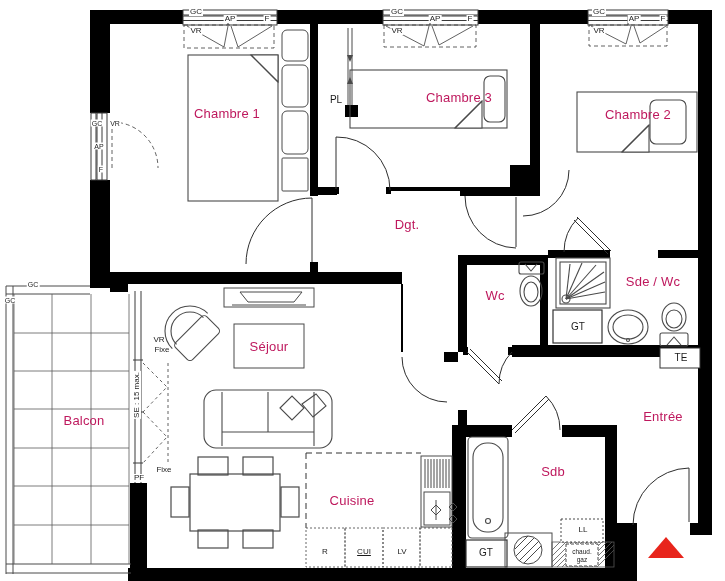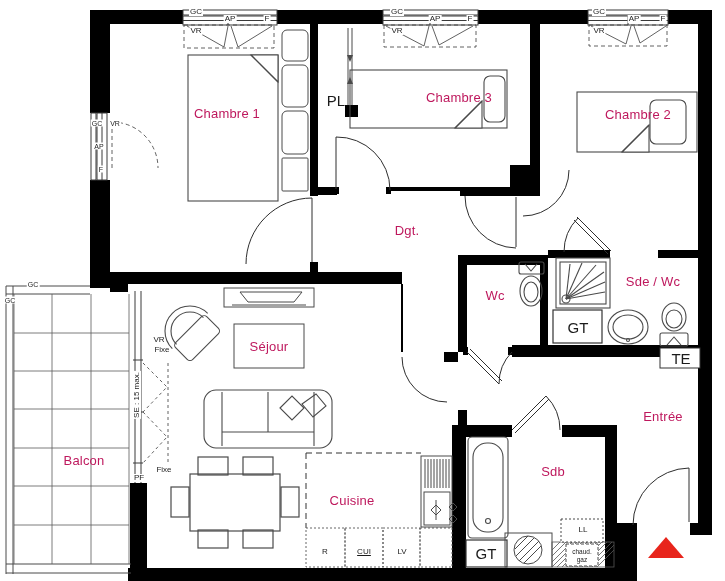--- a/index.html
+++ b/index.html
@@ -3,21 +3,21 @@
 <meta charset="utf-8">
 <style>
   html,body{margin:0;padding:0;background:#fff;}
   #plan{position:relative;width:725px;height:581px;background:#fff;overflow:hidden;
         font-family:"Liberation Sans",sans-serif;}
   #plan svg{position:absolute;left:0;top:0;}
   .lb{position:absolute;transform:translate(-50%,-50%);font-size:8px;line-height:1;
       color:#1b1b1b;white-space:nowrap;z-index:5;}
   .room{font-size:13px;color:#be185d;letter-spacing:.2px;}
   .t7{font-size:7px;}
-  .t9{font-size:15px;}
+  .t9{font-size:10px;}
   .t6{font-size:6.5px;}
   .rot{transform:translate(-50%,-50%) rotate(-90deg);}
   .wbg{background:#fff;padding:0 1px;}
 </style>
 </head>
 <body>
 
 <div id="plan">
 
 <svg width="725" height="581" viewBox="0 0 725 581">
@@ -339,25 +339,25 @@
   <g stroke="#333" fill="#fff" stroke-width="1">
     <rect x="660" y="348" width="40" height="20"></rect>
   </g>
 
   <polygon points="648,558 684,558 666,537" fill="#e8251c"></polygon>
 </svg>
 
   <div class="lb room" style="left:227px;top:113px;">Chambre 1</div>
   <div class="lb room" style="left:459px;top:97px;">Chambre 3</div>
   <div class="lb room" style="left:622px;top:114px;margin-left:16px;">Chambre 2</div>
-  <div class="lb room" style="left:407px;top:230px;">Dgt.</div>
+  <div class="lb room" style="left:407px;top:224px;">Dgt.</div>
   <div class="lb room" style="left:495px;top:295px;">Wc</div>
   <div class="lb room" style="left:653px;top:281px;">Sde / Wc</div>
   <div class="lb room" style="left:269px;top:346px;">Séjour</div>
-  <div class="lb room" style="left:84px;top:420px;margin-top:40px;">Balcon</div>
+  <div class="lb room" style="left:84px;top:420px;">Balcon</div>
   <div class="lb room" style="left:352px;top:492px;margin-top:8px;">Cuisine</div>
   <div class="lb room" style="left:553px;top:471px;">Sdb</div>
   <div class="lb room" style="left:663px;top:416px;">Entrée</div>
 
   <div class="lb wbg" style="left:196px;top:12px;">GC</div>
   <div class="lb wbg" style="left:230px;top:19px;">AP</div>
   <div class="lb wbg" style="left:267px;top:19px;">F</div>
   <div class="lb wbg" style="left:196px;top:31px;">VR</div>
 
   <div class="lb wbg" style="left:397px;top:12px;">GC</div>

